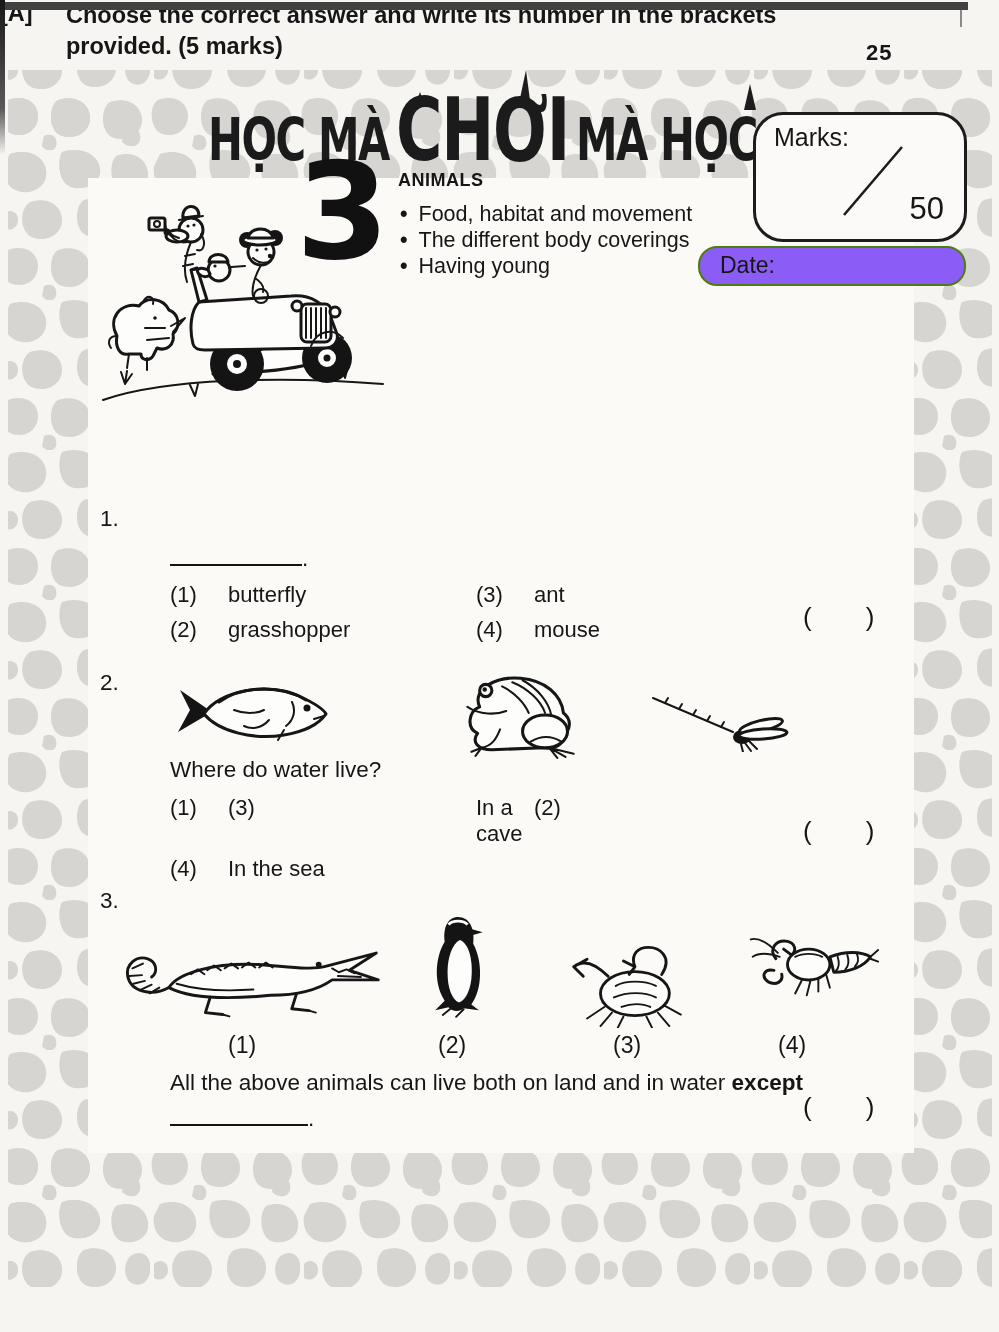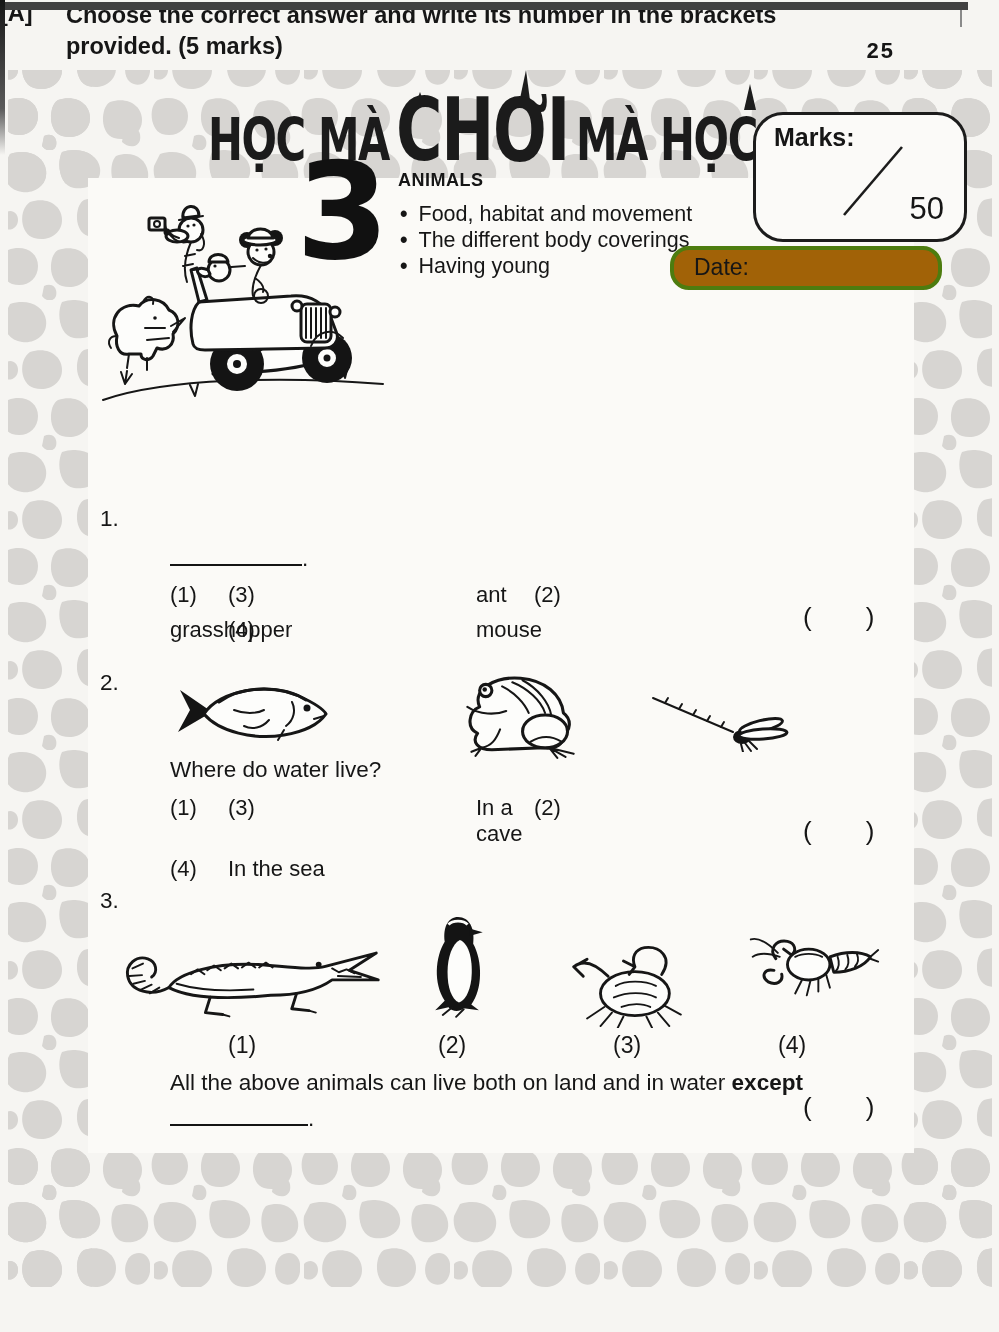--- a/index.html
+++ b/index.html
@@ -24,25 +24,25 @@
     font-family:"DejaVu Sans",sans-serif;font-weight:900;color:#1b1b1b;
     white-space:nowrap;letter-spacing:-2px;
   }
   .series-title .t-small{font-size:58px;line-height:1;}
   .series-title .t-big{font-size:88px;line-height:1;}
   
   .marks-box{
     left:753px;top:112px;width:208px;height:124px;background:#fbfaf8;
     border:3px solid #1c1c1c;border-radius:30px;z-index:5;
   }
-  .marks-label{position:absolute;left:18px;top:8px;font-size:25px;font-weight:bold;}
+  .marks-label{position:absolute;left:18px;top:8px;font-size:25px;}
   .marks-total{position:absolute;right:20px;bottom:12px;font-size:31px;margin-top:44px;}
   .date-box{
-    left:670px;top:246px;width:264px;height:36px;background:#a16207;
-    border:4px solid #4d7c0f;border-radius:19px;z-index:5;
+    left:698px;top:246px;width:264px;height:36px;background:#8b5cf6;
+    border:2px solid #4d7c0f;border-radius:19px;z-index:5;
   }
   .date-label{position:absolute;left:20px;top:4px;font-size:23px;}
   
   .unit-number{
     left:296px;top:158px;font-family:"DejaVu Sans",sans-serif;
     font-size:134px;font-weight:900;line-height:0.82;color:#111;z-index:4;
   }
   .unit-title{left:398px;top:170px;font-size:18px;font-weight:900;letter-spacing:.5px;z-index:4;}
   .unit-topics{left:400px;top:201px;font-size:21.5px;line-height:26px;z-index:4;}
   .topic-row{display:flex;gap:11px;}
@@ -104,21 +104,21 @@
     <polygon points="415,106 420,92 425,106"></polygon>
   </g>
 </svg>
 
 <div class="abs paper" style="z-index:2;"></div>
 
 <div class="abs scan-top" style="z-index:3;"></div>
 <div class="abs scan-left" style="z-index:3;"></div>
 <div class="abs scan-tick" style="z-index:3;"></div>
 
-<div class="abs page-num" style="z-index:4;font-family:Liberation Mono, monospace;">25</div>
+<div class="abs page-num" style="z-index:4;">25</div>
 
 <div class="abs series-title" style="z-index:4;">
   <span class="t-small">HỌC MÀ</span>
   <span class="t-big">CHƠI</span>
   <span class="t-small">MÀ HỌC</span>
 </div>
 
 <div class="abs marks-box">
   <span class="marks-label">Marks:</span>
   <svg width="202" height="118" viewBox="0 0 202 118" style="position:absolute;left:0;top:0;">
@@ -210,20 +210,21 @@
 <div class="section-a">
   <div class="section-label">[A]</div>
   <div class="section-text">Choose the correct answer and write its number in the brackets provided. (5 marks)</div>
 </div>
 
 <div class="abs question" style="left:100px;top:506px;width:812px;height:160px;">
   <span class="q-num">1.</span>
   <div class="blank-line" style="left:70px;top:40px;"><span class="blank"></span><span>.</span></div>
   <div class="opts" style="left:70px;top:76px;">
     <span>(1)</span>
+    <span>butterfly</span>
     <span>(3)</span>
     <span>ant</span>
     <span>(2)</span>
     <span>grasshopper</span>
     <span>(4)</span>
     <span>mouse</span>
   </div>
   <span class="bracket" style="left:703px;top:96px;">
       <span>(</span>
       <span class="bracket-gap"></span>

